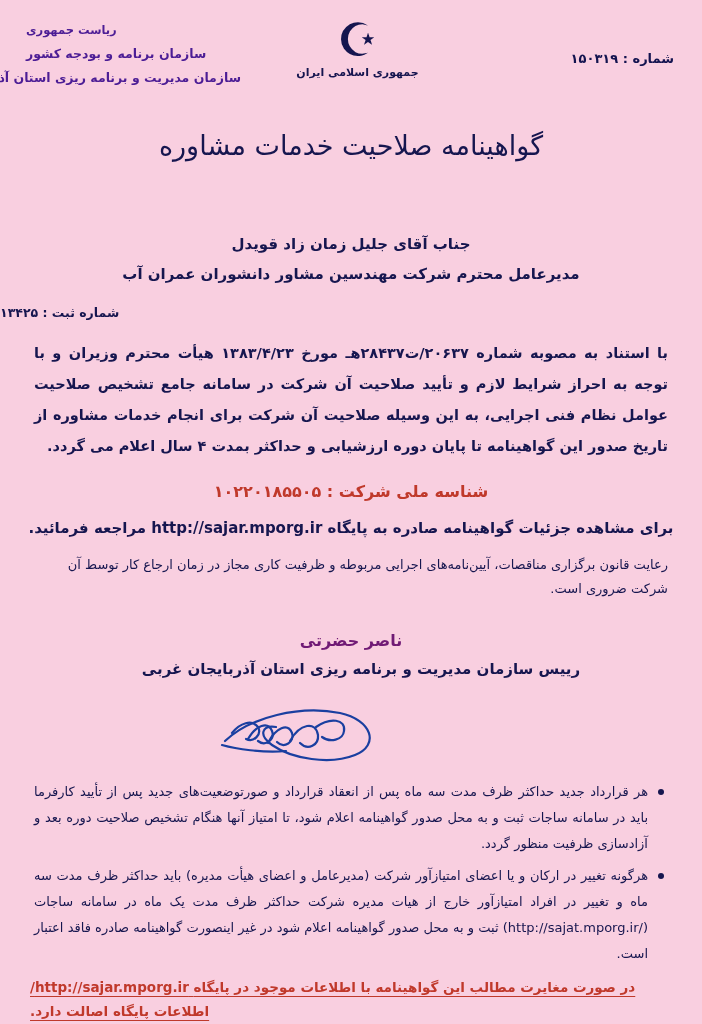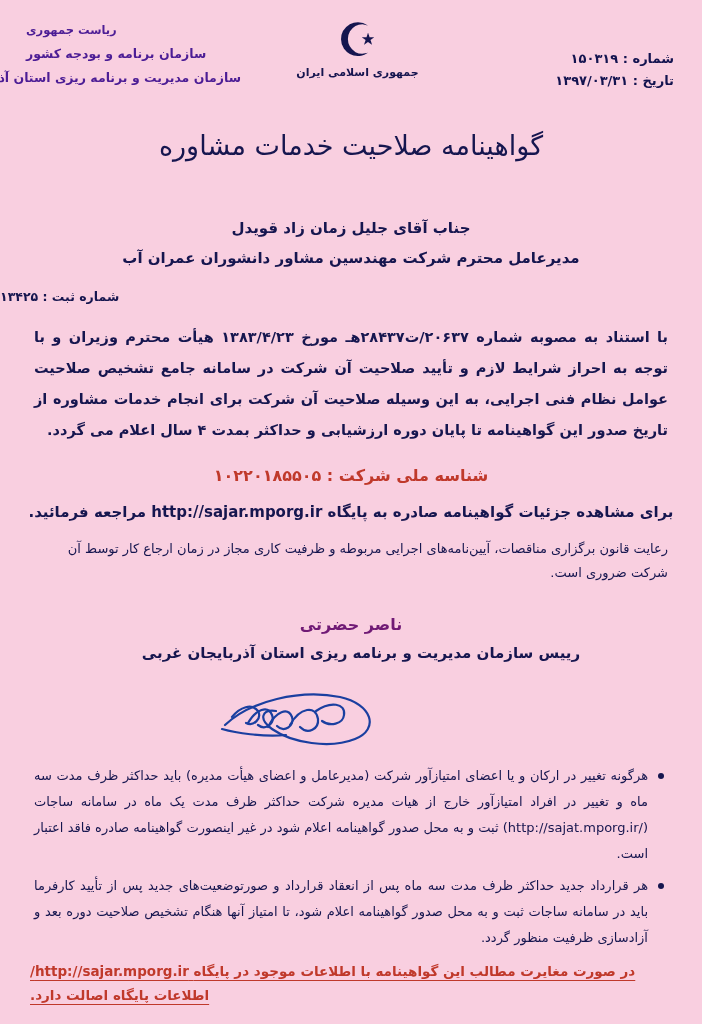--- a/index.html
+++ b/index.html
@@ -80,21 +80,21 @@
     text-align: center;
     font-size: 27px;
     font-weight: normal;
     color: #16164f;
     margin-top: 34px;
     letter-spacing: .3px;
   }
 
   
   .addressee {
-    margin-top: 52px;
+    margin-top: 68px;
     text-align: center;
     font-size: 15px;
     font-weight: bold;
     line-height: 30px;
     color: #16164f;
   }
   .reg-no {
     margin-top: 16px;
     text-align: left;
     padding-left: 0;
@@ -206,21 +206,20 @@
 </style>
 </head>
 <body>
 
 <div class="page">
 
   <div class="header">
 
     <div class="hdr-right">
       <div>شماره : ۱۵۰۳۱۹</div>
-      <div>تاریخ : ۱۳۹۷/۰۳/۳۱</div>
     </div>
 
     <div class="hdr-center">
       <div class="emblem">☪</div>
       <div class="emblem-cap">جمهوری اسلامی ایران</div>
     </div>
 
     <div class="hdr-left">
       <div class="l1">ریاست جمهوری</div>
       <div class="l2">سازمان برنامه و بودجه کشور</div>
@@ -262,22 +261,22 @@
         <path d="M248 52 C256 38, 268 34, 272 44 C275 52, 266 60, 258 54"></path>
         <path d="M268 56 C276 40, 288 36, 292 46 C295 55, 284 62, 277 55"></path>
         <path d="M290 54 C300 36, 316 34, 318 48 C319 58, 308 64, 300 56"></path>
         <path d="M222 58 C236 62, 262 66, 286 64"></path>
         <path d="M316 40 C330 30, 346 32, 344 44 C343 53, 330 56, 322 50"></path>
       </g>
     </svg>
   </div>
 
   <ul class="bullets">
+    <li>هر قرارداد جدید حداکثر ظرف مدت سه ماه پس از انعقاد قرارداد و صورتوضعیت‌های جدید پس از تأیید کارفرما باید در سامانه ساجات ثبت و به محل صدور گواهینامه اعلام شود، تا امتیاز آنها هنگام تشخیص صلاحیت دوره بعد و آزادسازی ظرفیت منظور گردد.</li>
     <li>هرگونه تغییر در ارکان و یا اعضای امتیازآور شرکت (مدیرعامل و اعضای هیأت مدیره) باید حداکثر ظرف مدت سه ماه و تغییر در افراد امتیازآور خارج از هیات مدیره شرکت حداکثر ظرف مدت یک ماه در سامانه ساجات (/http://sajat.mporg.ir) ثبت و به محل صدور گواهینامه اعلام شود در غیر اینصورت گواهینامه صادره فاقد اعتبار است.</li>
-    <li>هر قرارداد جدید حداکثر ظرف مدت سه ماه پس از انعقاد قرارداد و صورتوضعیت‌های جدید پس از تأیید کارفرما باید در سامانه ساجات ثبت و به محل صدور گواهینامه اعلام شود، تا امتیاز آنها هنگام تشخیص صلاحیت دوره بعد و آزادسازی ظرفیت منظور گردد.</li>
   </ul>
 
   <div class="warn-line">
     <span>در صورت مغایرت مطالب این گواهینامه با اطلاعات موجود در پایگاه</span>
     <span>http://sajar.mporg.ir/</span>
     <span>اطلاعات پایگاه اصالت دارد.</span>
   </div>
 
 </div>
 

